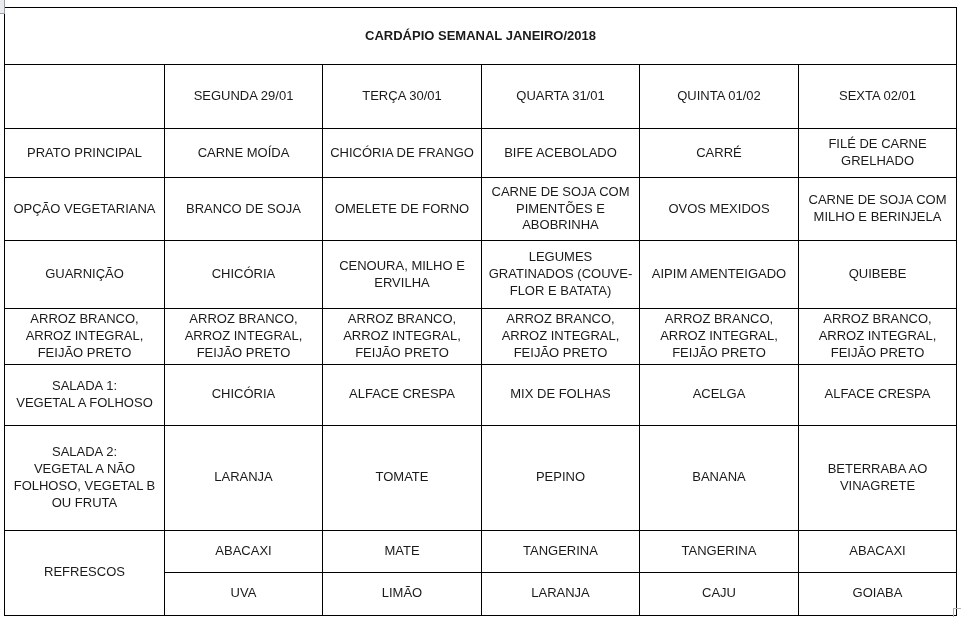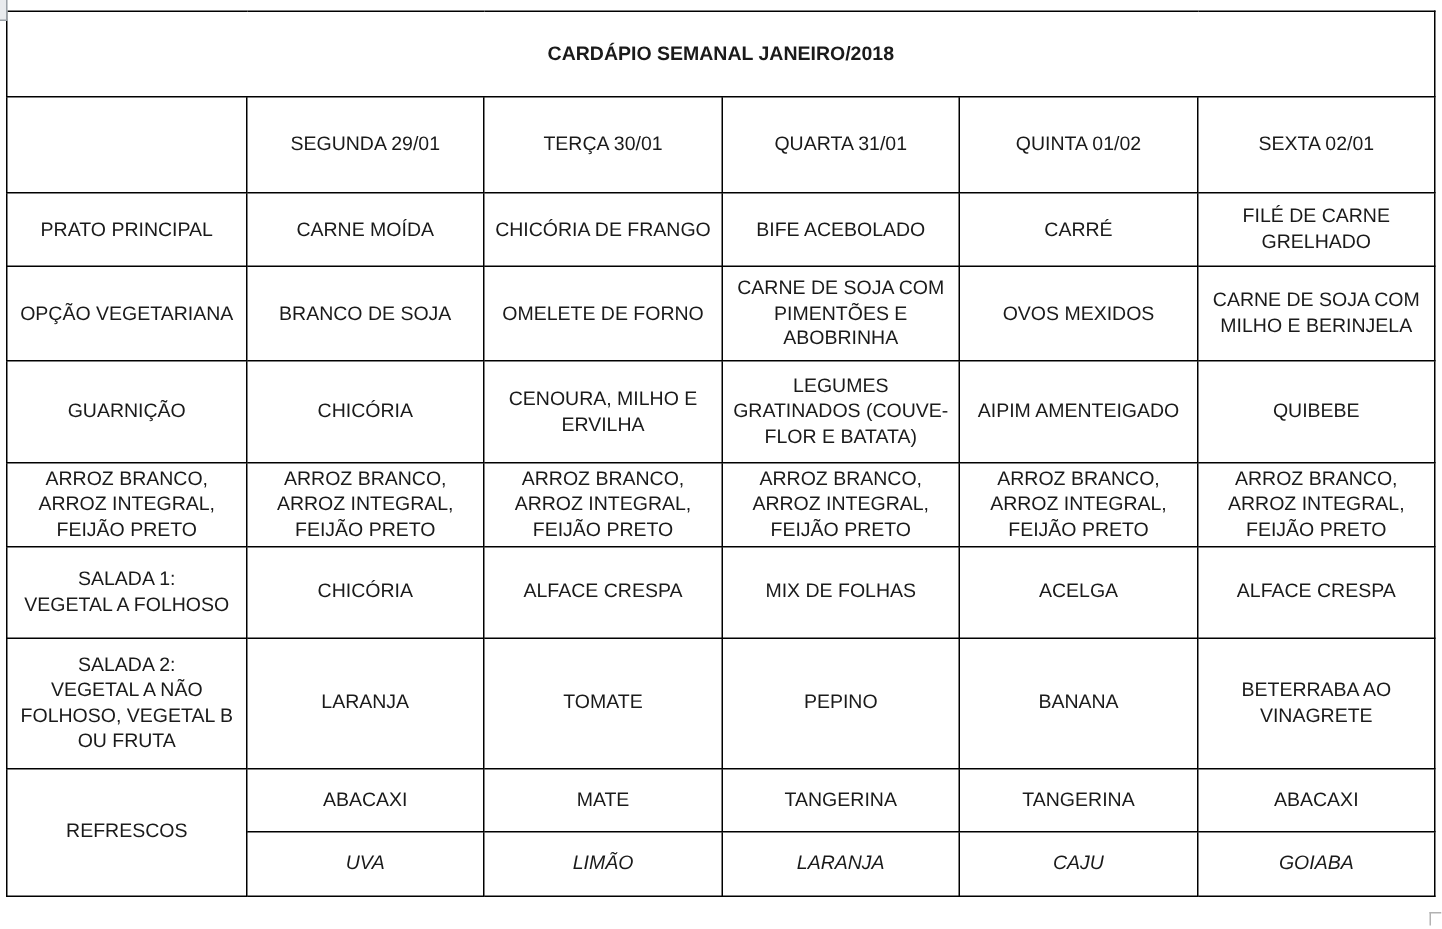--- a/index.html
+++ b/index.html
@@ -46,23 +46,23 @@
     white-space: pre-line;
   }
   
   tr.r-title  { height: 57px; }
   tr.r-head   { height: 64px; }
   tr.r-prato  { height: 49px; }
   tr.r-veg    { height: 63px; }
   tr.r-guar   { height: 68px; }
   tr.r-arroz  { height: 44px; }
   tr.r-sal1   { height: 61px; }
-  tr.r-sal2   { height: 87px; }
+  tr.r-sal2   { height: 105px; }
   tr.r-ref1   { height: 42px; }
-  tr.r-ref2   { height: 43px; font-style: italic; }
+  tr.r-ref2   { height: 43px; }
   
   .artifact-tl {
     position: absolute;
     left: 0; top: 0;
     width: 4px; height: 13px;
     background: #e9ebee;
     border-right: 1px solid #9aa0a6;
     border-bottom: 1px solid #9aa0a6;
   }
   .artifact-br {

